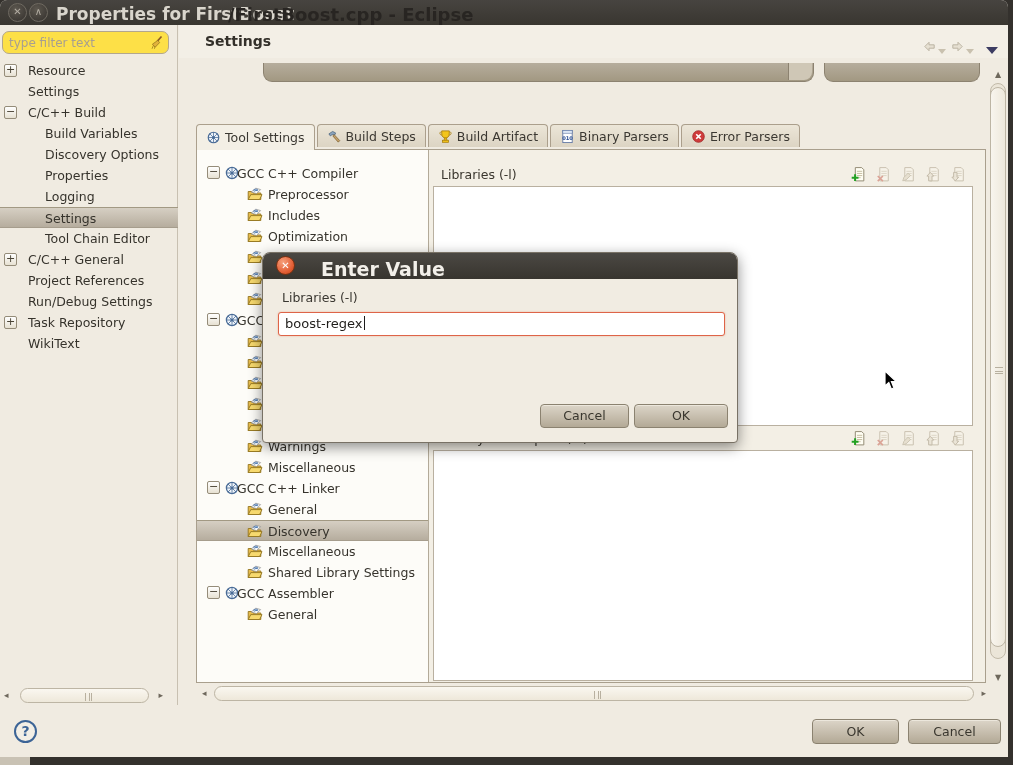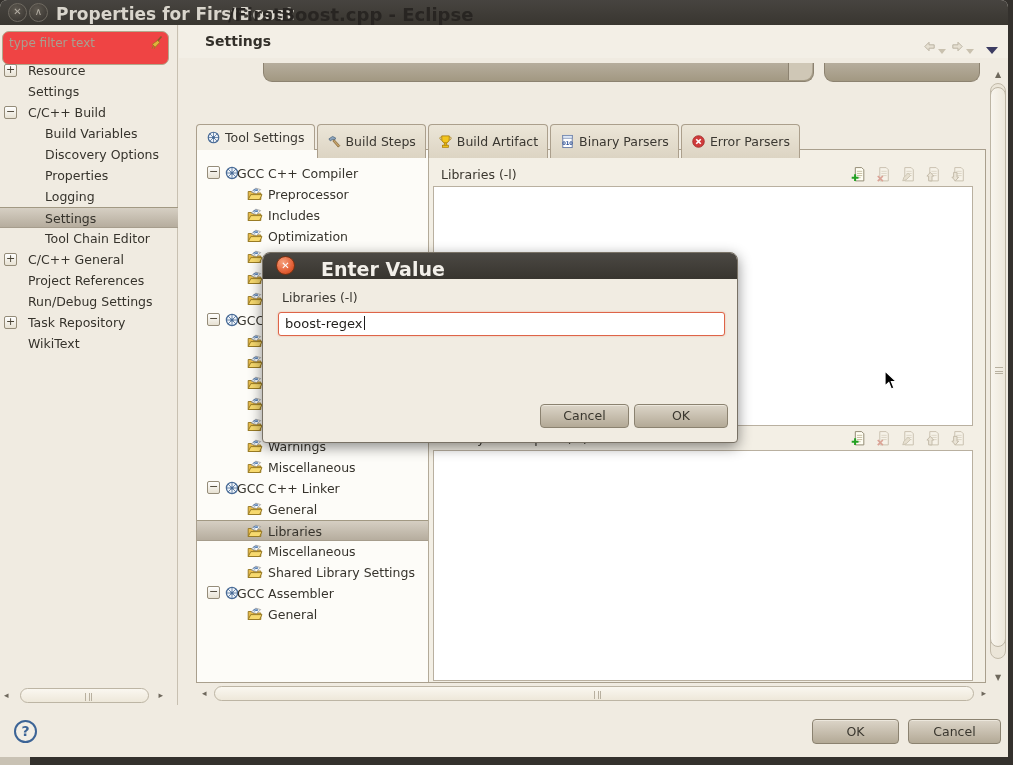--- a/index.html
+++ b/index.html
@@ -18,22 +18,22 @@
              background:radial-gradient(circle at 40% 32%, #5d5850, #403c37 70%);
              border:1px solid #6f6a61; color:#b3ada3; font-size:10px; line-height:16px;
              text-align:center; cursor:default; }
   .win-btn.close { left:8px; } .win-btn.max { left:29px; }
   .win-title { position:absolute; left:56px; top:4px; font-weight:bold; font-size:17px; color:#d9d5cc; white-space:nowrap; }
   .ghost-title { position:absolute; left:228px; top:4px; font-weight:bold; font-size:18px; color:#282522; white-space:nowrap; }
 
   
   .sidebar { position:absolute; left:0; top:25px; width:178px; height:680px;
              background:#f0ebe1; border-right:1px solid #c8c0b1; }
-  .filter-wrap { position:absolute; left:2px; top:6px; width:167px; height:34px;
-                 background:#ef4444; border:1px solid #b3a78c; border-radius:7px; }
+  .filter-wrap { position:absolute; left:2px; top:6px; width:167px; height:23px;
+                 background:#fde047; border:1px solid #b3a78c; border-radius:7px; }
   .filter-input { position:absolute; left:6px; top:2px; width:134px; height:17px; border:none; outline:none;
                   font-family:"DejaVu Sans", sans-serif; font-size:12px; color:#3a362e; background:transparent; }
   .filter-input::placeholder { color:#a89f90; }
   .filter-wrap svg { position:absolute; right:4px; top:3px; }
 
   .side-tree { position:absolute; left:0; top:35px; width:178px; }
   .srow { position:relative; height:21px; font-size:12.5px; }
   .srow .lbl { position:absolute; left:28px; top:3px; white-space:nowrap; }
   .srow.ind1 .lbl { left:45px; }
   .srow.sel { background:linear-gradient(#d6cfc3,#b6ad9e); border-top:1px solid #a29983; border-bottom:1px solid #a69d8d; }
@@ -55,21 +55,21 @@
                 background:linear-gradient(#b6ad9d,#a29882); border:1px solid #8c8270;
                 border-top:none; border-radius:0 0 9px 9px; }
   .combo-clip .dd { position:absolute; right:1px; top:0; width:24px; height:17px;
                     background:#cfc7b6; border-left:1px solid #8c8270; border-radius:0 0 8px 0; }
   .btn-clip { position:absolute; left:824px; top:63px; width:156px; height:19px;
               background:linear-gradient(#b6ad9d,#a29882); border:1px solid #8c8270;
               border-top:none; border-radius:0 0 9px 9px; }
 
   
   .tabs { position:absolute; left:196px; top:124px; height:26px; display:flex; z-index:3; }
-  .tab { display:inline-flex; align-items:center; gap:4px; padding:0 9px; height:34px;
+  .tab { display:inline-flex; align-items:center; gap:4px; padding:0 9px; height:23px;
          background:linear-gradient(#ece6d8,#dcd4c3); border:1px solid #ab9f8c; border-bottom:none;
          border-radius:4px 4px 0 0; margin-right:2px; font-size:12.5px; color:#3b3832; white-space:nowrap; }
   .tab.active { height:26px; background:#f3efe5; position:relative; z-index:4; }
   .tab svg { width:15px; height:15px; }
 
   
   .content { position:absolute; left:196px; top:149px; width:790px; height:534px;
              background:#f3efe5; border:1px solid #a99f8d; z-index:1; }
   .tool-pane { position:absolute; left:0; top:0; width:232px; height:532px;
                background:#fdfcf8; border-right:1px solid #b3aa99; padding-top:13px; overflow:hidden; }
@@ -443,21 +443,21 @@
           <div class="trow lv1">
             <svg width="16" height="16" class="ticon">
               <use href="#sym-folder"></use>
             </svg>
             <span class="lbl">General</span>
           </div>
           <div class="trow lv1 sel">
             <svg width="16" height="16" class="ticon">
               <use href="#sym-folder"></use>
             </svg>
-            <span class="lbl">Libraries</span>
+            <span class="lbl">Discovery</span>
           </div>
           <div class="trow lv1">
             <svg width="16" height="16" class="ticon">
               <use href="#sym-folder"></use>
             </svg>
             <span class="lbl">Miscellaneous</span>
           </div>
           <div class="trow lv1">
             <svg width="16" height="16" class="ticon">
               <use href="#sym-folder"></use>

